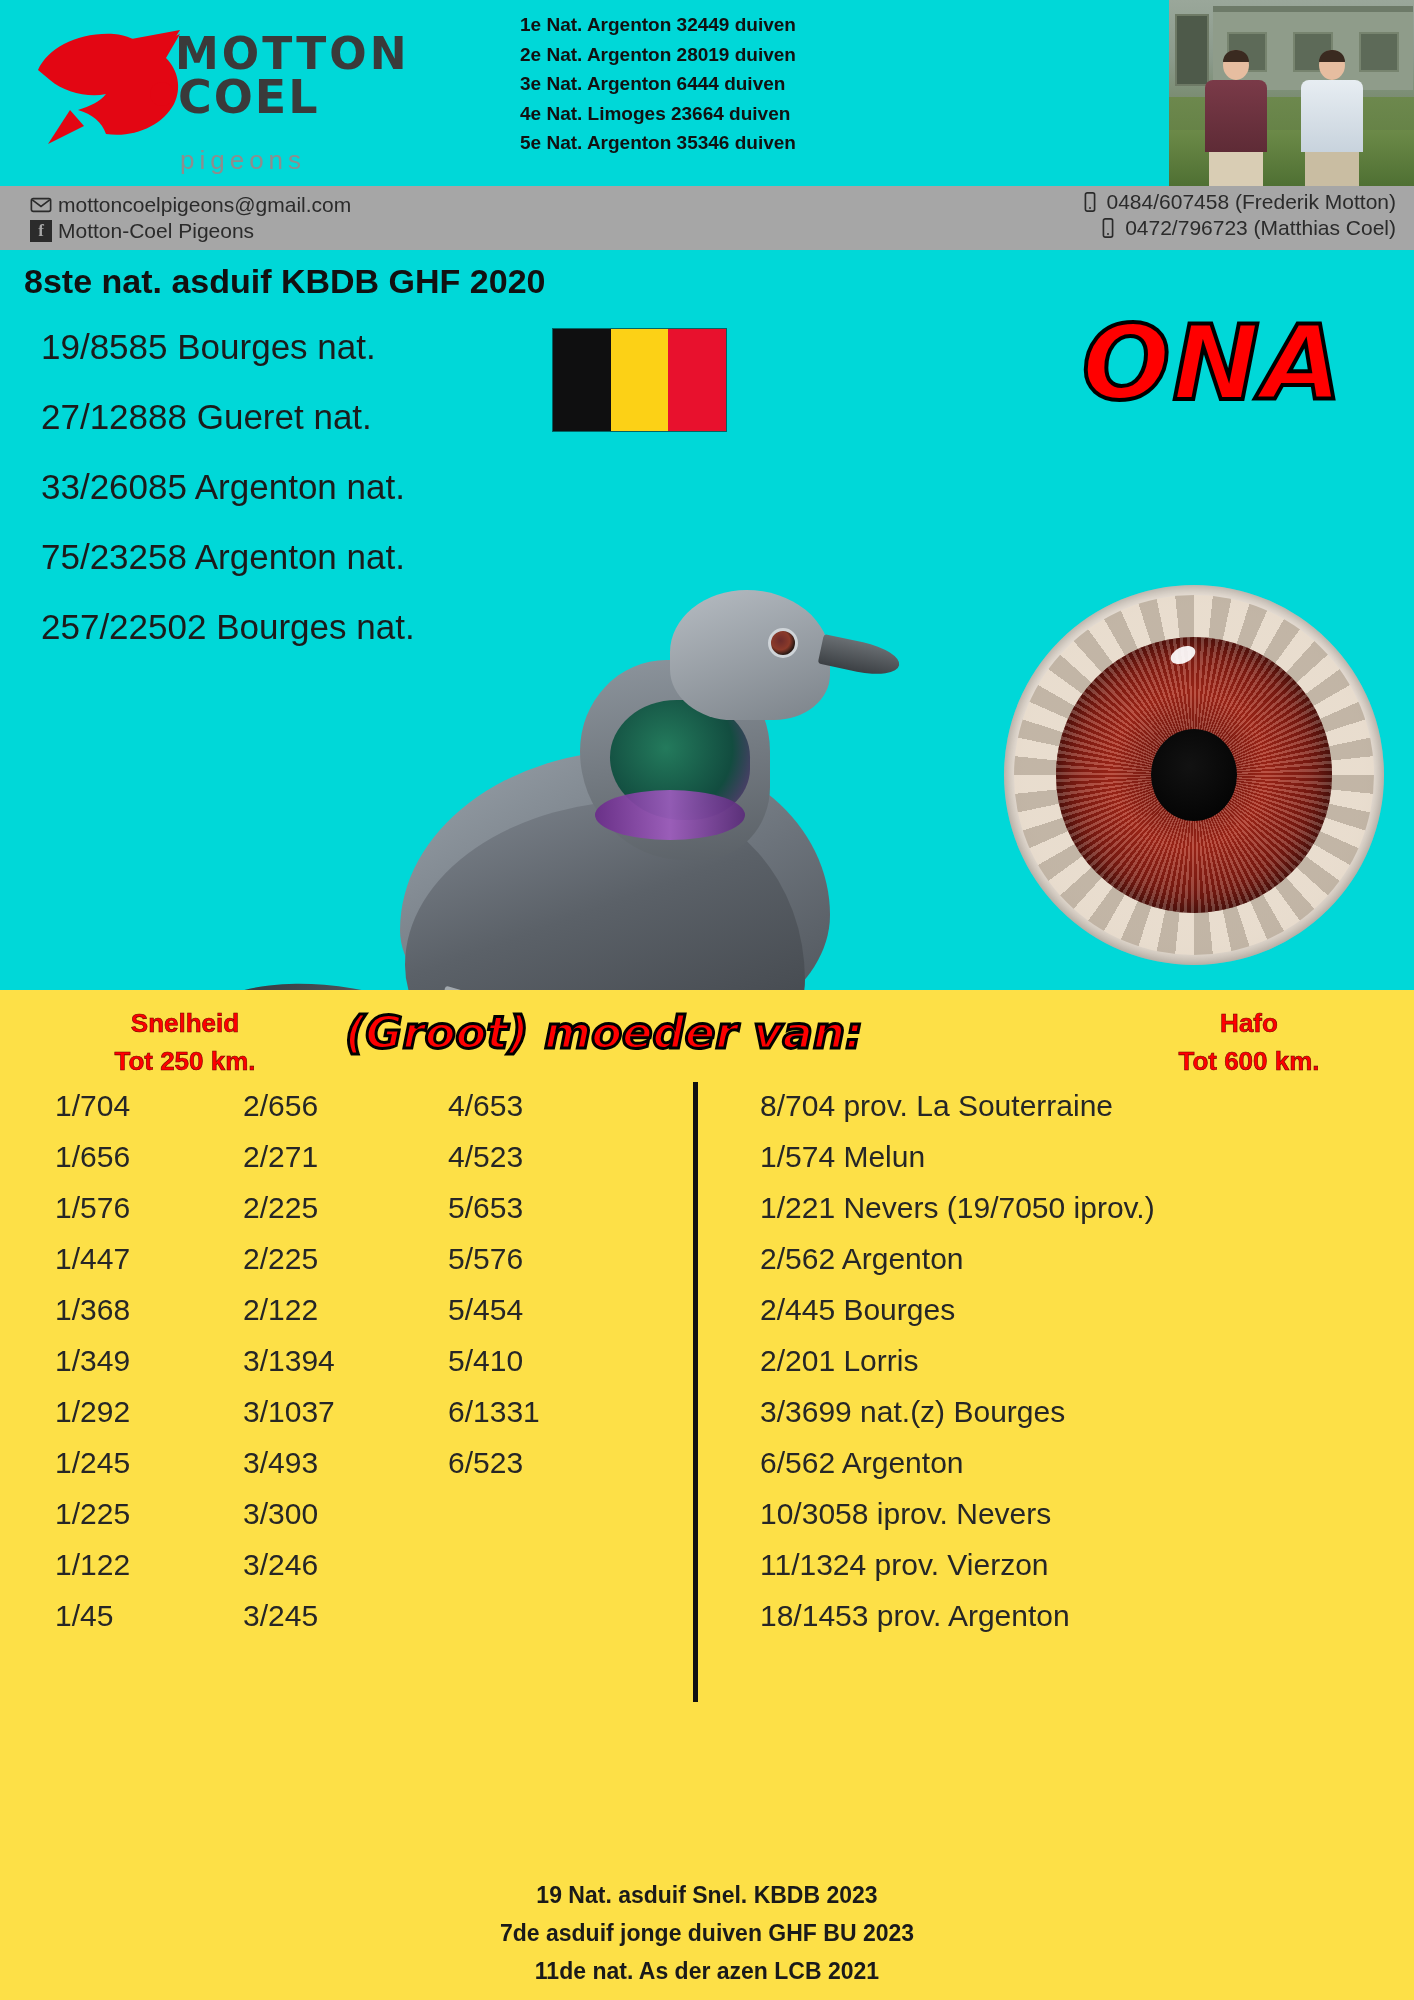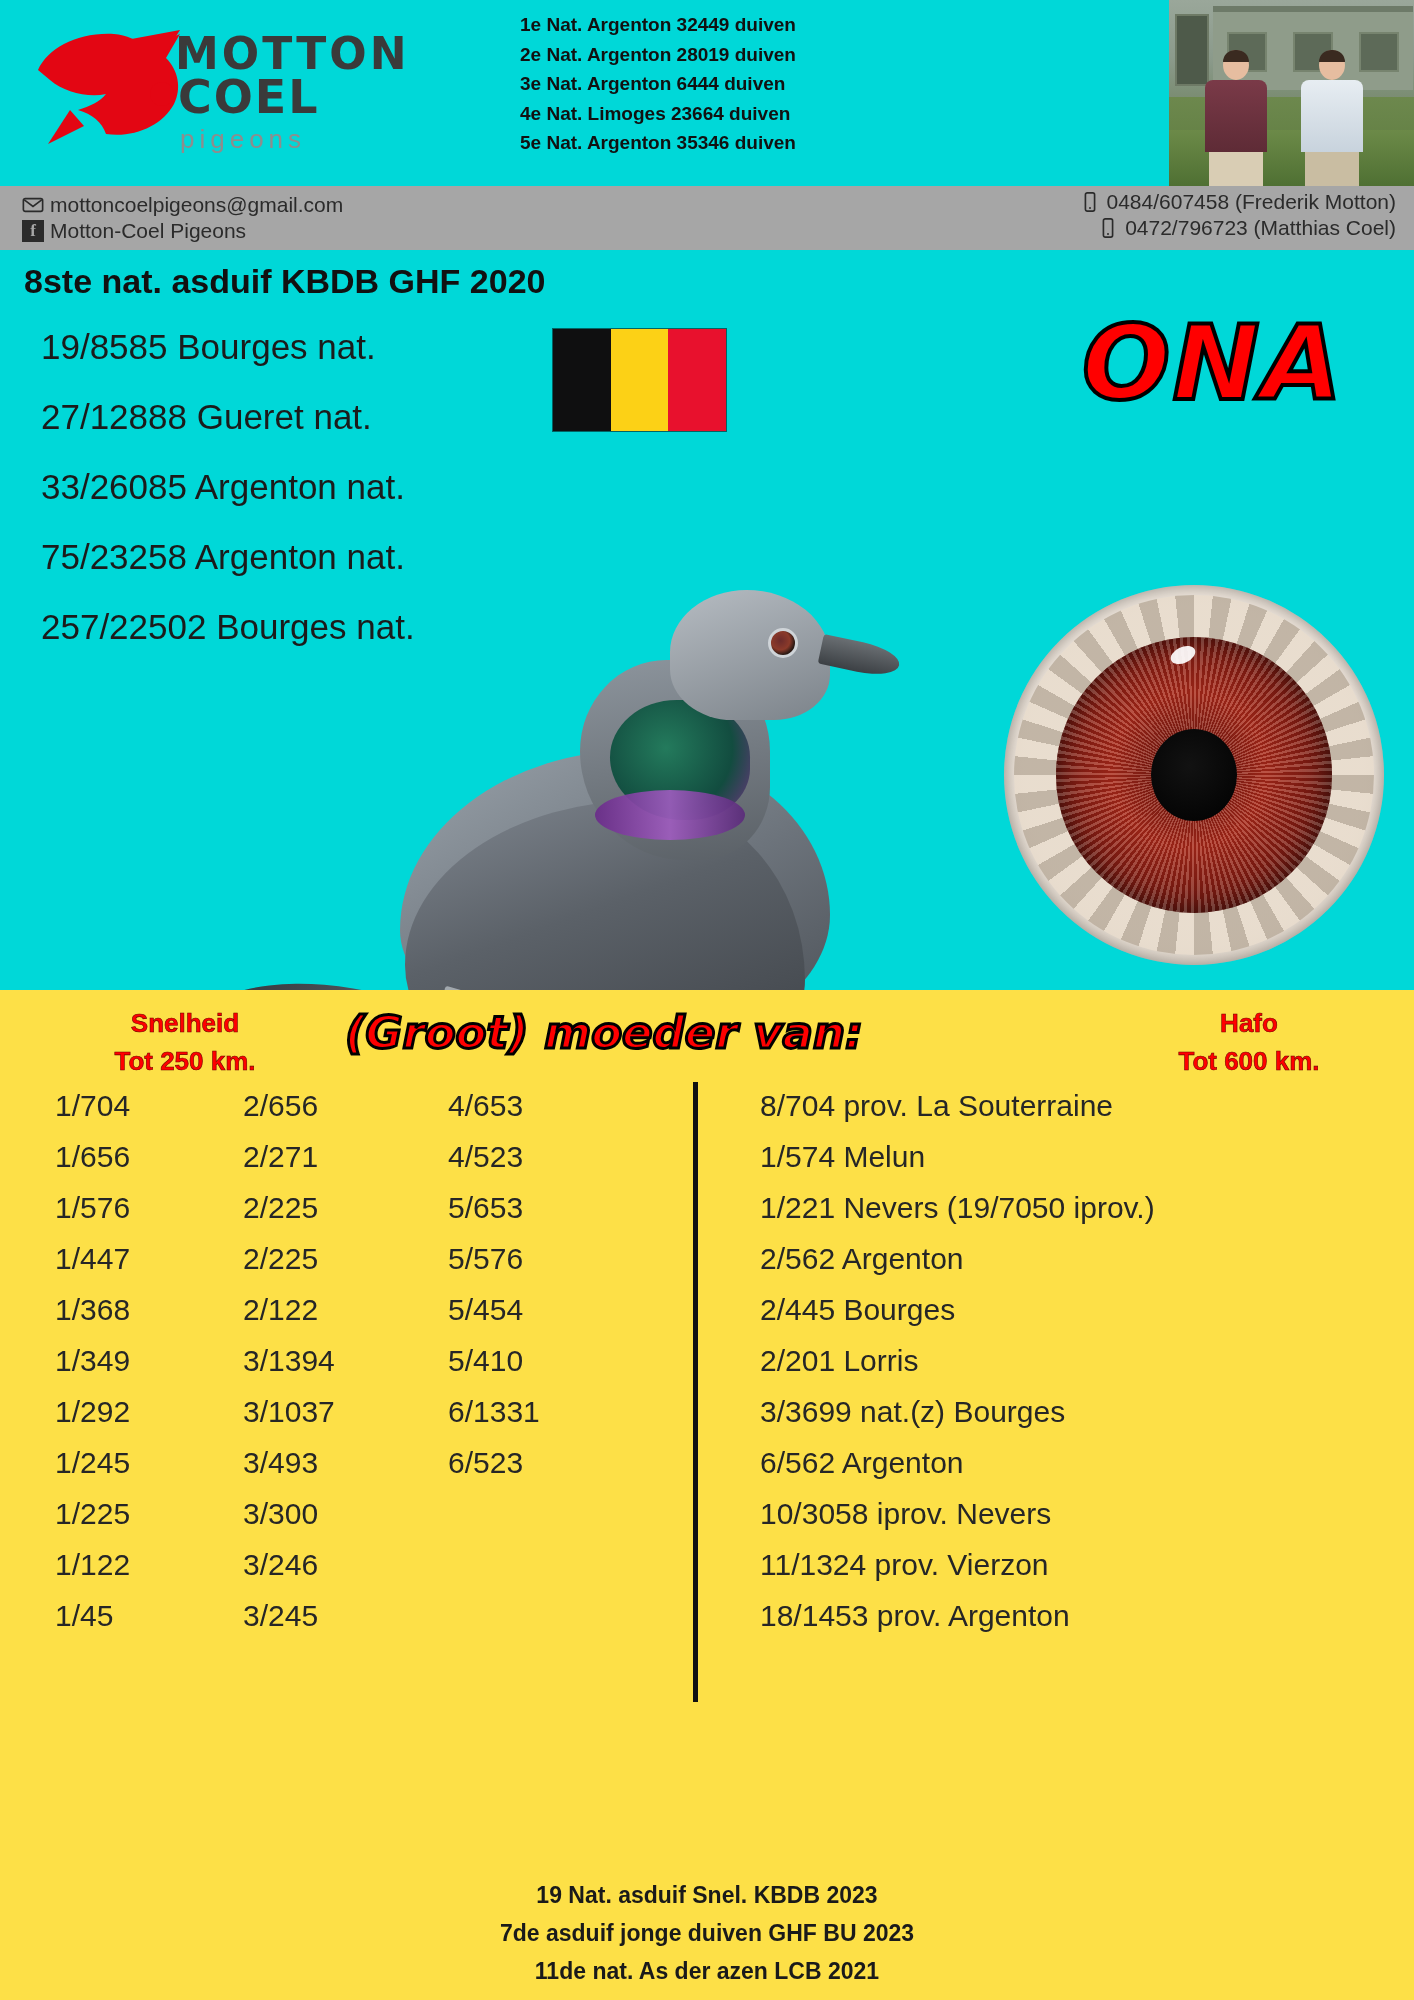--- a/index.html
+++ b/index.html
@@ -49,21 +49,21 @@
     top: 70px;
     font-size: 46px;
     font-weight: bold;
     letter-spacing: 2px;
     color: #3a3a3a;
     font-family: "DejaVu Sans", sans-serif;
   }
   .logo-sub {
     position: absolute;
     left: 180px;
-    top: 124px;
+    top: 145px;
     font-size: 26px;
     color: #8d8d8d;
     letter-spacing: 5px;
   }
   .logo-dot {
     position: absolute;
     left: 150px;
     top: 82px;
     width: 24px;
     height: 24px;
@@ -116,21 +116,21 @@
   .p-hair { position: absolute; width: 26px; height: 12px; border-radius: 12px 12px 0 0; background: #3a2a20; left: 50%; transform: translateX(-50%); top: 0; }
   .p-body { width: 62px; height: 72px; border-radius: 8px 8px 0 0; }
   .p-legs { width: 54px; height: 34px; background: #d9cdb4; margin: 0 auto; }
 
   
   .contact {
     height: 64px;
     background: #a6a6a6;
     display: flex;
     align-items: center;
-    padding: 0 22px;
+    padding: 0 30px;
     position: relative;
   }
   .contact-left { display: flex; flex-direction: column; gap: 2px; }
   .contact-row { display: flex; align-items: center; gap: 6px; font-size: 21px; color: #2b2b2b; }
   .contact-right { position: absolute; right: 18px; top: 4px; display: flex; flex-direction: column; gap: 2px; }
   .contact-right .contact-row { justify-content: flex-end; }
   .ico { width: 22px; height: 22px; display: inline-block; flex: 0 0 22px; }
   .fb-ico {
     width: 22px; height: 22px; background: #2b2b2b; color: #a6a6a6;
     font-weight: bold; font-size: 17px; text-align: center; line-height: 22px;

